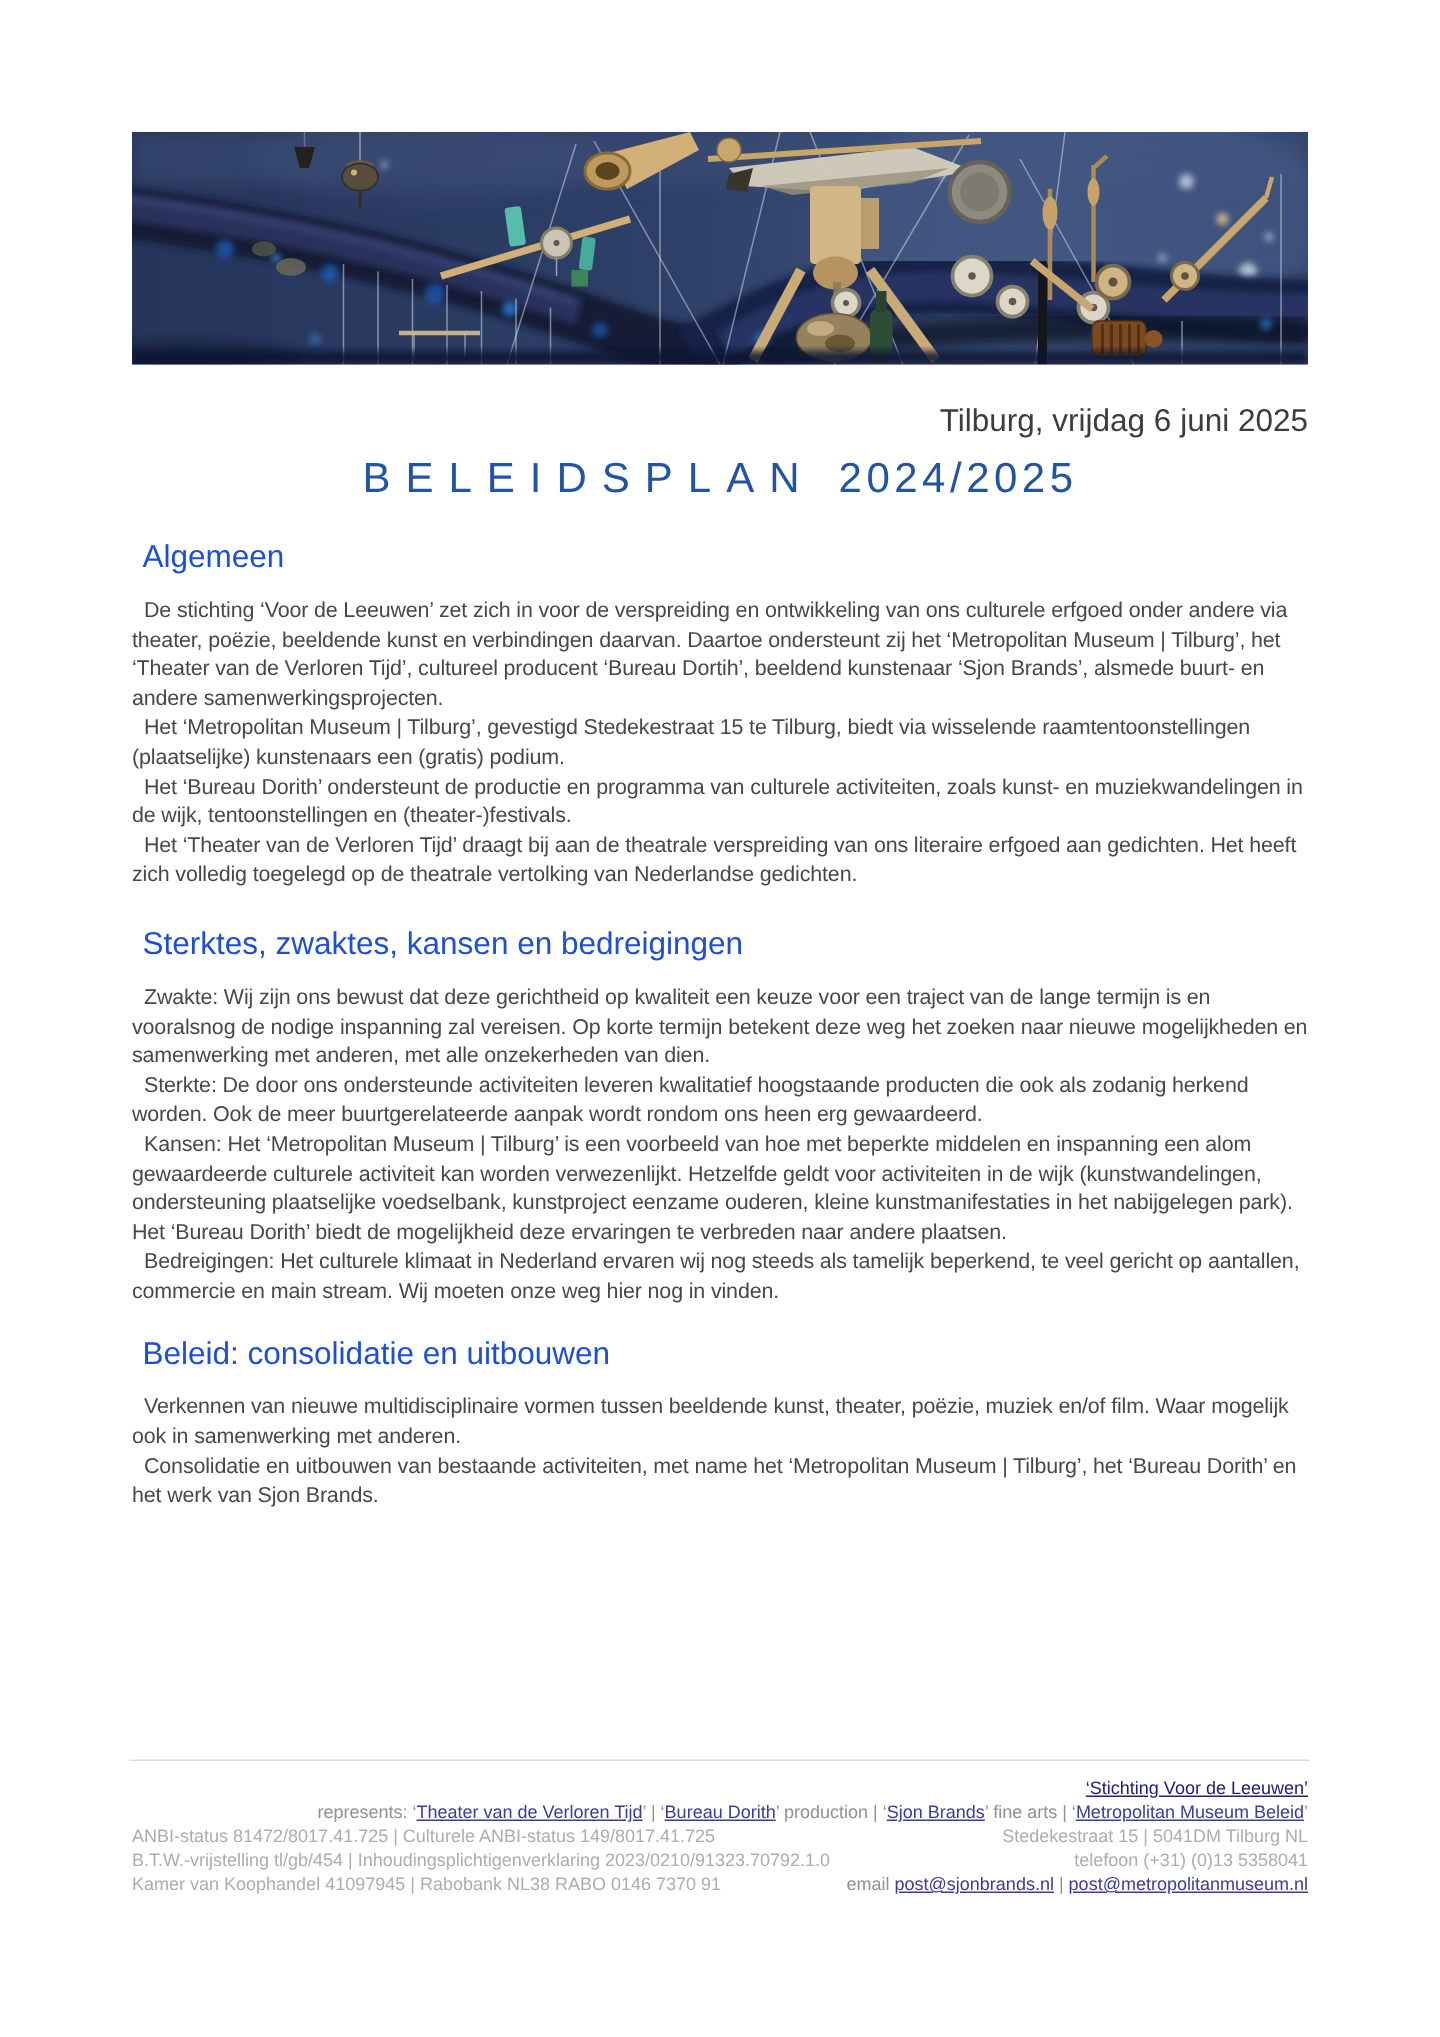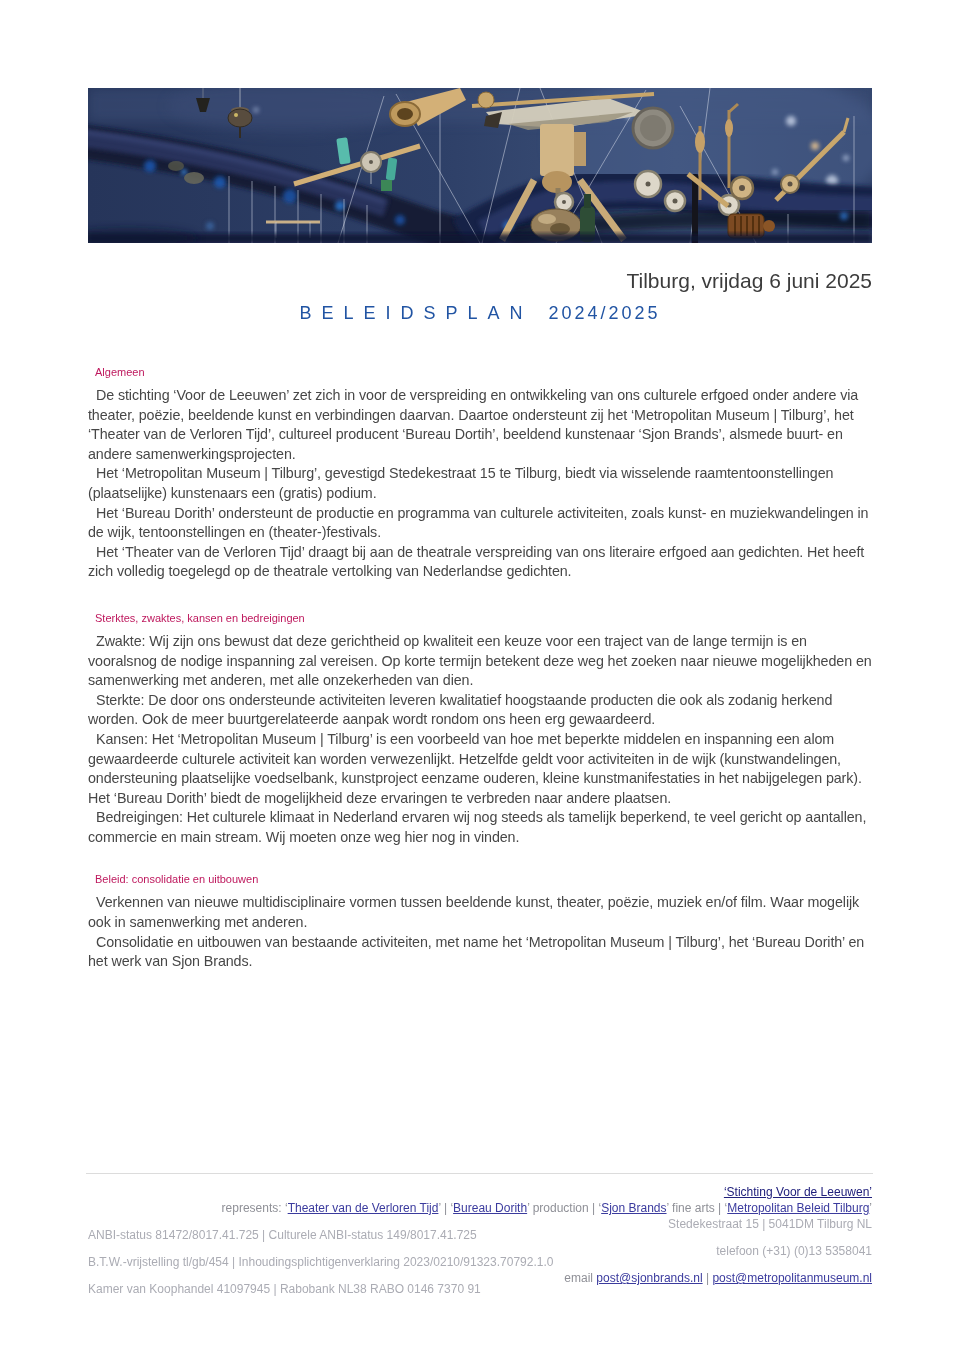--- a/index.html
+++ b/index.html
@@ -12,51 +12,51 @@
     overflow:hidden; background:#2c3c62;
   }
   .banner svg { position:absolute; left:0; top:0; width:100%; height:100%; display:block; }
 
   .date-line {
     position:absolute; left:88px; top:269px; width:784px;
     text-align:right; font-size:21px; color:#3c3c3c;
   }
   .doc-title {
     position:absolute; left:88px; top:303px; width:784px;
-    text-align:center; color:#2154a3; font-size:18px; font-weight:400;
+    text-align:center; color:#2154a3; font-size:28px; font-weight:400;
     white-space:nowrap;
   }
   .doc-title .word  { letter-spacing:10px; }
   .doc-title .years { letter-spacing:3px; margin-left:16px; }
 
   .docbody { position:absolute; left:88px; top:360px; width:784px; }
   .sec-heading {
-    font-size:11px; font-weight:400; color:#be185d;
+    font-size:21px; font-weight:400; color:#1d4ed8;
     margin:0 0 0 7px; padding:0; line-height:18px;
   }
   .sec-heading.h1 { margin-top:3px; }
   .sec-heading.h2 { margin-top:27px; }
   .sec-heading.h3 { margin-top:23px; }
-  .sec-body { margin-top:5px; }
+  .sec-body { margin-top:17px; }
   .sec-body p {
     margin:0; text-indent:8px; font-size:14.3px; line-height:19.6px;
     color:#474747; letter-spacing:-0.1px;
   }
 
   .footer-divider {
     position:absolute; left:86px; top:1173px; width:787px;
     border-top:1px solid #dcdcdc; height:0;
   }
   .footer {
     position:absolute; left:88px; top:1184px; width:784px;
     font-size:12px; line-height:16px; color:#abacb4;
   }
   .f-row { display:flex; justify-content:space-between; }
   .f-row.right-only { justify-content:flex-end; }
-  .f-left  { text-align:left;  white-space:nowrap;margin-top:11px; }
+  .f-left  { text-align:left;  white-space:nowrap; }
   .f-right { text-align:right; white-space:nowrap; }
   .f-link { color:#3b3b9e; text-decoration:underline; cursor:pointer; }
   .f-org  { color:#20207c; text-decoration:underline; cursor:pointer; }
   .f-mid  { color:#8f9097; }
 </style>
 </head>
 <body>
 
 <div class="page">
 
@@ -259,21 +259,21 @@
   <div class="footer-divider"></div>
 
   <div class="footer">
 
     <div class="f-row right-only">
       <span class="f-right f-org">‘Stichting Voor de Leeuwen’</span>
     </div>
 
     <div class="f-row right-only">
       <span class="f-right">
-        <span class="f-mid">represents: ‘</span><span class="f-link">Theater van de Verloren Tijd</span><span class="f-mid">’ | ‘</span><span class="f-link">Bureau Dorith</span><span class="f-mid">’ production | ‘</span><span class="f-link">Sjon Brands</span><span class="f-mid">’ fine arts | ‘</span><span class="f-link">Metropolitan Beleid Tilburg</span><span class="f-mid">’</span>
+        <span class="f-mid">represents: ‘</span><span class="f-link">Theater van de Verloren Tijd</span><span class="f-mid">’ | ‘</span><span class="f-link">Bureau Dorith</span><span class="f-mid">’ production | ‘</span><span class="f-link">Sjon Brands</span><span class="f-mid">’ fine arts | ‘</span><span class="f-link">Metropolitan Museum Beleid</span><span class="f-mid">’</span>
       </span>
     </div>
 
     <div class="f-row">
       <span class="f-left">ANBI-status 81472/8017.41.725 | Culturele ANBI-status 149/8017.41.725</span>
       <span class="f-right">Stedekestraat 15 | 5041DM Tilburg NL</span>
     </div>
 
     <div class="f-row">
       <span class="f-left">B.T.W.-vrijstelling tl/gb/454 | Inhoudingsplichtigenverklaring 2023/0210/91323.70792.1.0</span>

